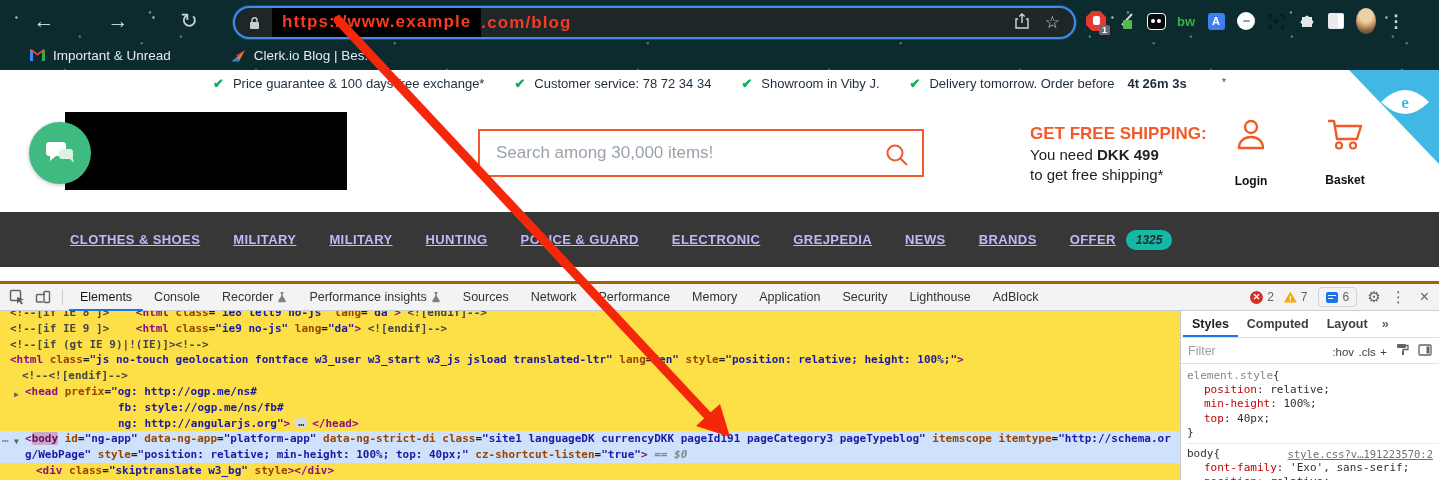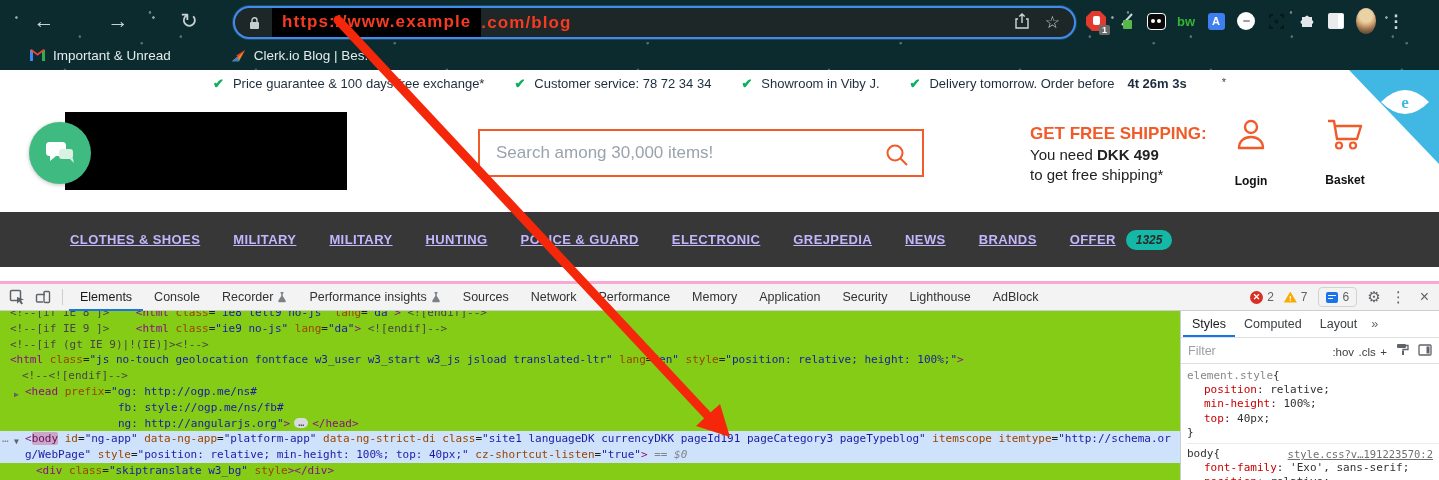--- a/index.html
+++ b/index.html
@@ -80,22 +80,22 @@
   .nav-badge{background:#14b8a6;color:#2b2b2b;font-weight:bold;font-size:12px;border-radius:11px;
     padding:3px 10px;margin-left:-23px;font-style:italic;}
   #chatbubble{position:absolute;left:29px;top:122px;width:62px;height:62px;border-radius:50%;
     background:#3fbb82;z-index:40;display:flex;align-items:center;justify-content:center;cursor:pointer;
     box-shadow:0 1px 4px rgba(0,0,0,.25);}
   #ribbon{position:absolute;left:1349px;top:0;width:90px;height:94px;background:#41b8e4;
     clip-path:polygon(0 0,100% 0,100% 100%);cursor:pointer;z-index:10;}
   #ribbon svg{position:absolute;right:8px;top:16px;}
 
   
-  #devtools{position:absolute;left:0;top:281px;width:1439px;height:199px;background:#84cc16;
-    border-top:3px solid #f9a8d4;box-sizing:border-box;}
+  #devtools{position:absolute;left:0;top:281px;width:1439px;height:199px;background:#fde047;
+    border-top:3px solid #a16207;box-sizing:border-box;}
   #dt-tabbar{position:absolute;left:0;top:0;width:1439px;height:27px;background:#f3f3f3;
     border-bottom:1px solid #cacdd1;display:flex;align-items:center;box-sizing:border-box;}
   .dt-icon{width:26px;height:26px;display:flex;align-items:center;justify-content:center;cursor:pointer;}
   .dt-sep{width:1px;height:16px;background:#ccc;margin:0 6px;}
   #dt-tabs{display:flex;height:27px;align-items:center;}
   .dt-tab{height:27px;display:flex;align-items:center;gap:4px;padding:0 11px;font-size:12.5px;
     color:#333;cursor:pointer;box-sizing:border-box;}
   .dt-tab.active{border-bottom:2px solid #1a73e8;color:#1a1a1a;padding-top:2px;}
   #dt-right{margin-left:auto;display:flex;align-items:center;gap:10px;margin-right:10px;}
   .cnt{display:flex;align-items:center;gap:4px;font-size:12px;color:#5f6368;cursor:pointer;}
@@ -108,39 +108,39 @@
   .issueicon{width:12px;height:11px;background:#1a73e8;border-radius:2px;position:relative;}
   .issueicon:before{content:"";position:absolute;left:2px;top:3px;width:8px;height:1.5px;background:#fff;}
   .issueicon:after{content:"";position:absolute;left:2px;top:6px;width:5px;height:1.5px;background:#fff;}
   .dt-gear{color:#5f6368;font-size:15px;cursor:pointer;}
   .dt-kebab{color:#5f6368;font-size:15px;cursor:pointer;}
   .dt-close{color:#5f6368;font-size:16px;cursor:pointer;margin-left:4px;}
 
   
   #code{position:absolute;left:0;top:27px;width:1180px;height:169px;overflow:hidden;
     font-family:"DejaVu Sans Mono",monospace;font-size:11px;line-height:15.8px;}
-  #code-inner{margin-top:-6px;}
+  #code-inner{margin-top:-6px;font-weight:bold;}
   .cl{position:relative;white-space:pre;cursor:default;}
   .cl.sel{background:#cfe2fb;}
   .g1{position:absolute;left:2px;color:#80868b;}
   .g2{position:absolute;left:14px;color:#5f6368;font-size:8px;top:3px;cursor:pointer;}
   .tk-cm{color:#454545;}
   .tk-tag{color:#881280;}
   .tk-attr{color:#994500;}
   .tk-val{color:#1a1aa6;}
   .tk-txt{color:#1f1f1f;}
   .tk-eq{color:#80868b;font-style:italic;}
   .tk-hl{color:#66105e;background:#cba6c6;border-radius:2px;}
   .tk-btn{display:inline-block;background:#d7dbdf;color:#3c4043;border-radius:7px;font-size:10px;
     line-height:10px;padding:0 4px;margin:0 4px;vertical-align:1px;cursor:pointer;}
 
   
   #styles{position:absolute;left:1180px;top:27px;width:259px;height:169px;border-left:1px solid #cacdd1;
     box-sizing:border-box;background:#fff;overflow:hidden;}
-  #st-tabs{height:26px;display:flex;align-items:flex-start;border-bottom:1px solid #e0e0e0;padding-left:2px;}
+  #st-tabs{height:26px;display:flex;align-items:flex-start;border-bottom:1px solid #e0e0e0;padding-left:2px;font-weight:bold;}
   .st-tab{padding:0 9px;height:26px;line-height:26px;font-size:12.5px;color:#3c4043;cursor:pointer;box-sizing:border-box;}
   .st-tab.active{color:#202124;border-bottom:2px solid #1a73e8;}
   .st-tab.more{color:#5f6368;padding:0 5px;}
   #st-filter{height:25px;display:flex;align-items:center;border-bottom:1px solid #e0e0e0;padding:0 7px;gap:9px;}
   #st-filter .ph{color:#9aa0a6;font-size:12.5px;margin-right:auto;}
   .st-ctl{font-size:11.5px;color:#3c4043;cursor:pointer;}
   #st-rules{padding:5px 0 0 6px;font-family:"DejaVu Sans Mono",monospace;font-size:11px;line-height:14.2px;color:#303030;}
   .rule{padding-bottom:3px;border-bottom:1px solid #ececec;margin-bottom:3px;}
   .rule:last-child{border-bottom:none;}
   .rule-head{display:flex;}

